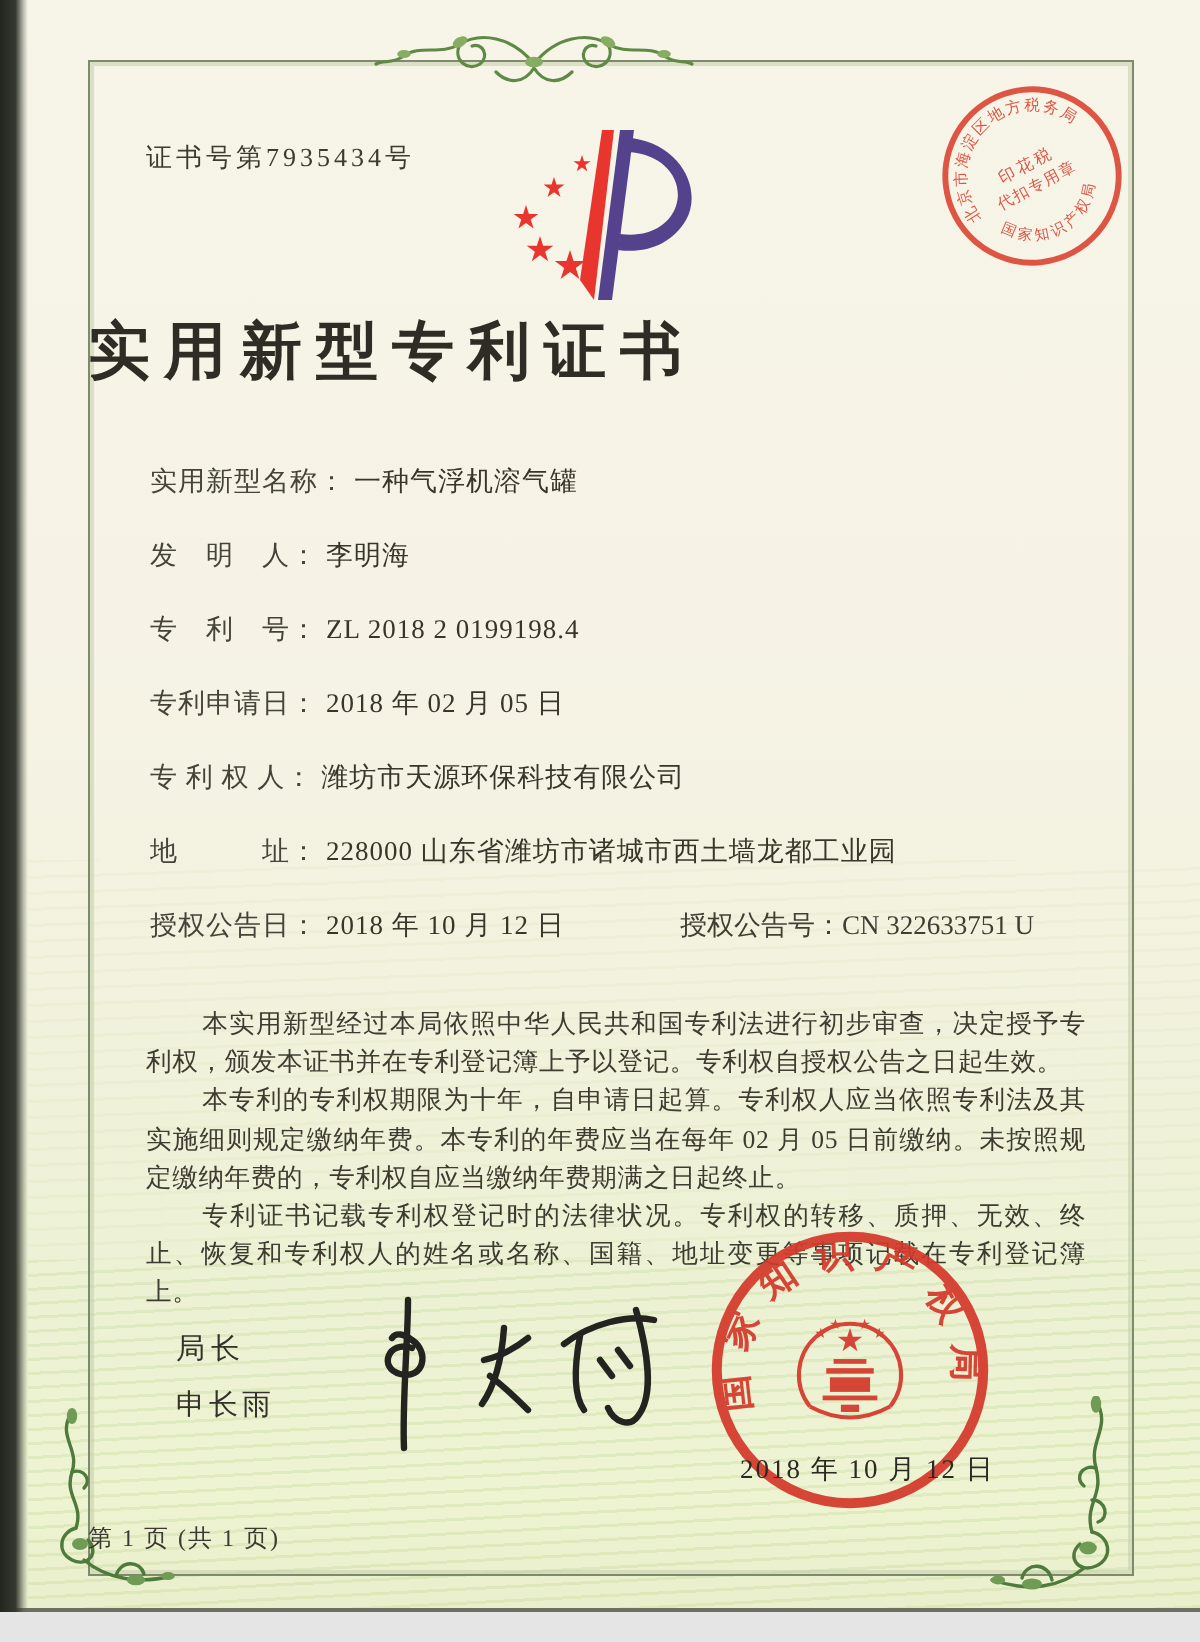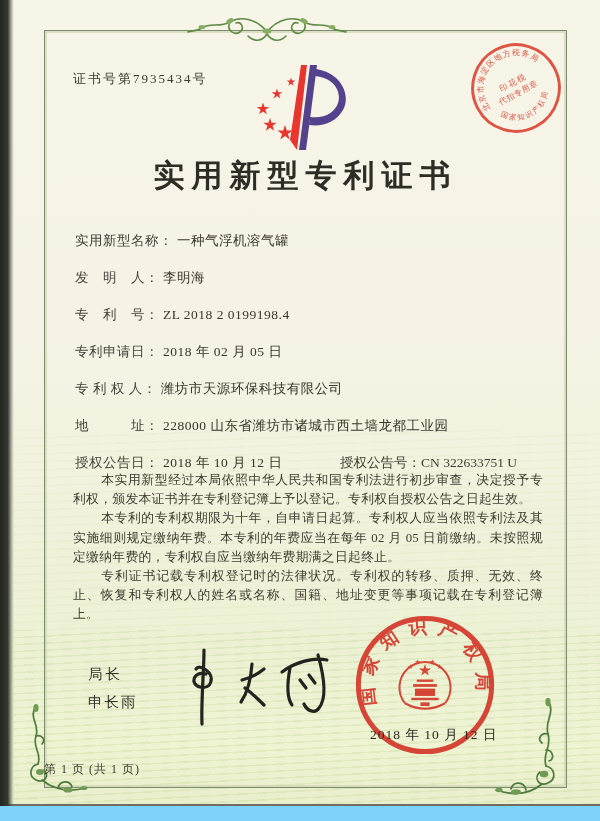--- a/index.html
+++ b/index.html
@@ -1,36 +1,36 @@
 <!DOCTYPE html>
 <html><head>
 <meta charset="utf-8">
 <style>
   html,body{margin:0;padding:0;}
   body{font-family:"Liberation Serif","DejaVu Serif",serif;}
-  #stage{position:relative;width:600px;height:821px;overflow:hidden;background:#7dd3fc;}
+  #stage{position:relative;width:600px;height:821px;overflow:hidden;background:#e5e5e5;}
   .paper{position:absolute;left:0;top:0;width:600px;height:804px;
     background:linear-gradient(180deg,#f7f4e8 0%,#f6f3e6 40%,#f2f2de 60%,#ecf1d4 80%,#eef3d2 93%,#e9efcc 100%);
     border-bottom:2px solid #6e6e62;}
   .scan-strip{position:absolute;left:0;top:0;width:14px;height:806px;
     background:linear-gradient(90deg,#22251d 0%,#343830 55%,rgba(90,95,80,.35) 85%,rgba(120,120,100,0) 100%);}
   .guilloche-a{position:absolute;left:14px;right:0;top:430px;height:200px;opacity:.35;
     background:repeating-linear-gradient(178deg,rgba(160,190,95,.18) 0 1.5px,rgba(255,255,255,0) 1.5px 8px);}
   .guilloche-b{position:absolute;left:14px;right:0;top:630px;height:174px;opacity:.7;
     background:repeating-linear-gradient(177deg,rgba(150,185,85,.22) 0 1.5px,rgba(255,255,255,0) 1.5px 7px);}
   .frame{position:absolute;left:44px;top:30px;right:33px;bottom:33px;
     border:1px solid #7d8a6b;box-shadow:inset 0 0 0 2px rgba(195,205,170,.55);}
   .cert-no{position:absolute;left:73px;top:70px;font-size:13px;letter-spacing:2px;color:#3c3a31;}
-  .title{position:absolute;left:44px;right:33px;top:155px;text-align:center;
+  .title{position:absolute;left:44px;right:33px;top:155px;text-align:left;
     font-size:31px;font-weight:bold;letter-spacing:7px;color:#2e2c24;}
   .row{position:absolute;left:75px;font-size:13.5px;color:#403e33;letter-spacing:.5px;white-space:nowrap;}
   .row .lbl{color:#45433a;}
   .row .val{margin-left:4px;color:#383629;}
   .grant-no{position:absolute;left:340px;top:454px;font-size:13.5px;color:#403e33;white-space:nowrap;}
-  .paras{position:absolute;left:73px;top:471px;width:470px;}
+  .paras{position:absolute;left:73px;top:503px;width:470px;}
   .paras p{margin:0;text-indent:2.2em;font-size:12.8px;line-height:19.2px;color:#3e3c31;
     text-align:justify;letter-spacing:.3px;}
   .sig-title{position:absolute;left:88px;top:665px;font-size:14.5px;letter-spacing:3px;color:#33312a;}
   .sig-name{position:absolute;left:88px;top:693px;font-size:14.5px;letter-spacing:2px;color:#33312a;}
   .sig-svg{position:absolute;left:168px;top:640px;}
   .seal-svg{position:absolute;left:352px;top:612px;opacity:.92;}
   .seal-date{position:absolute;left:370px;top:726px;font-size:13.5px;color:#2b2a22;letter-spacing:1px;z-index:5;}
   .stamp-svg{position:absolute;left:464px;top:36px;opacity:.9;}
   .footer{position:absolute;left:44px;right:33px;top:761px;font-size:12px;
     letter-spacing:1px;color:#3c3a30;}

